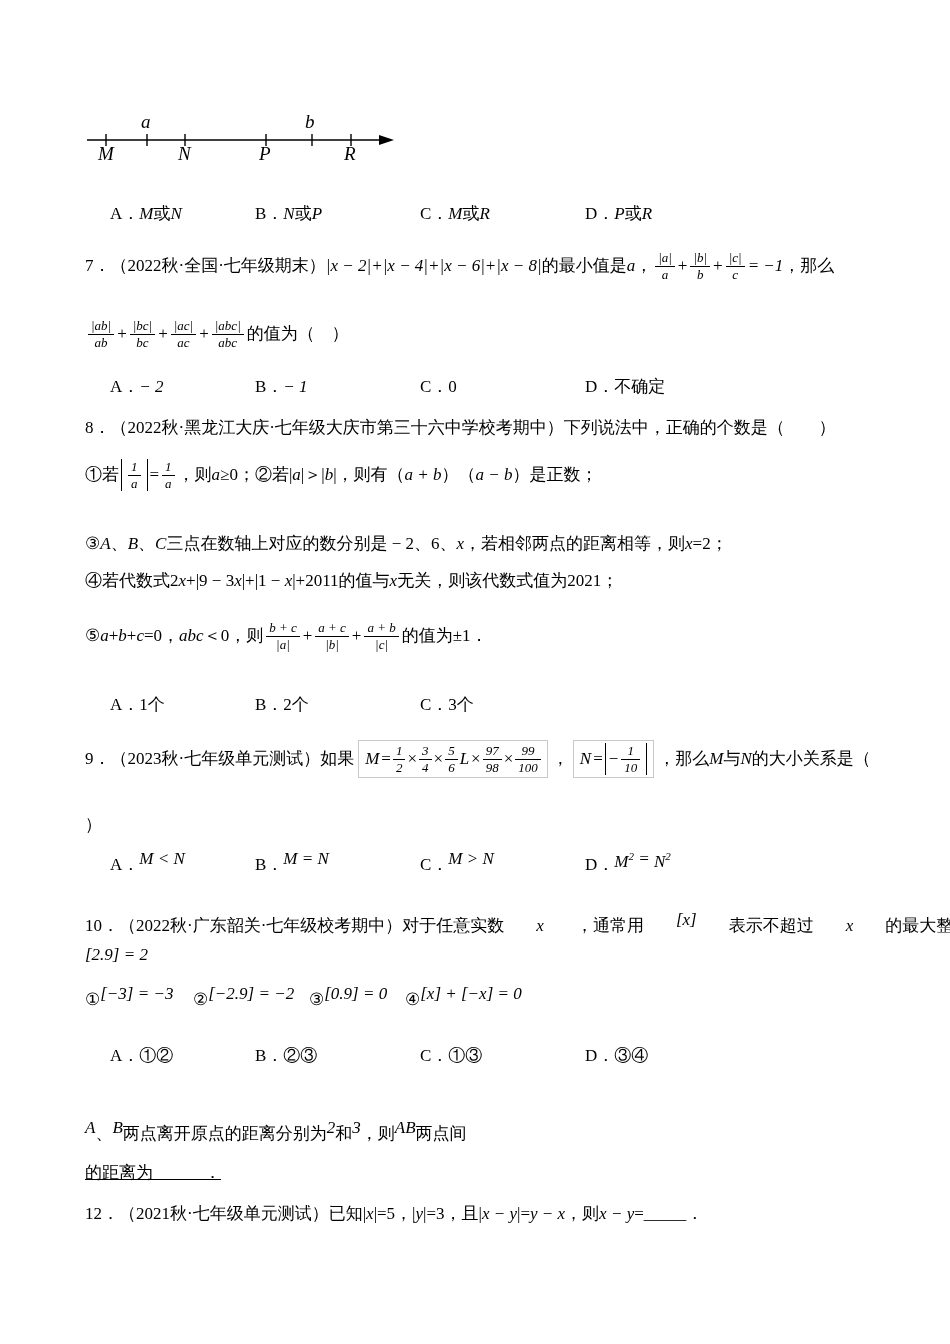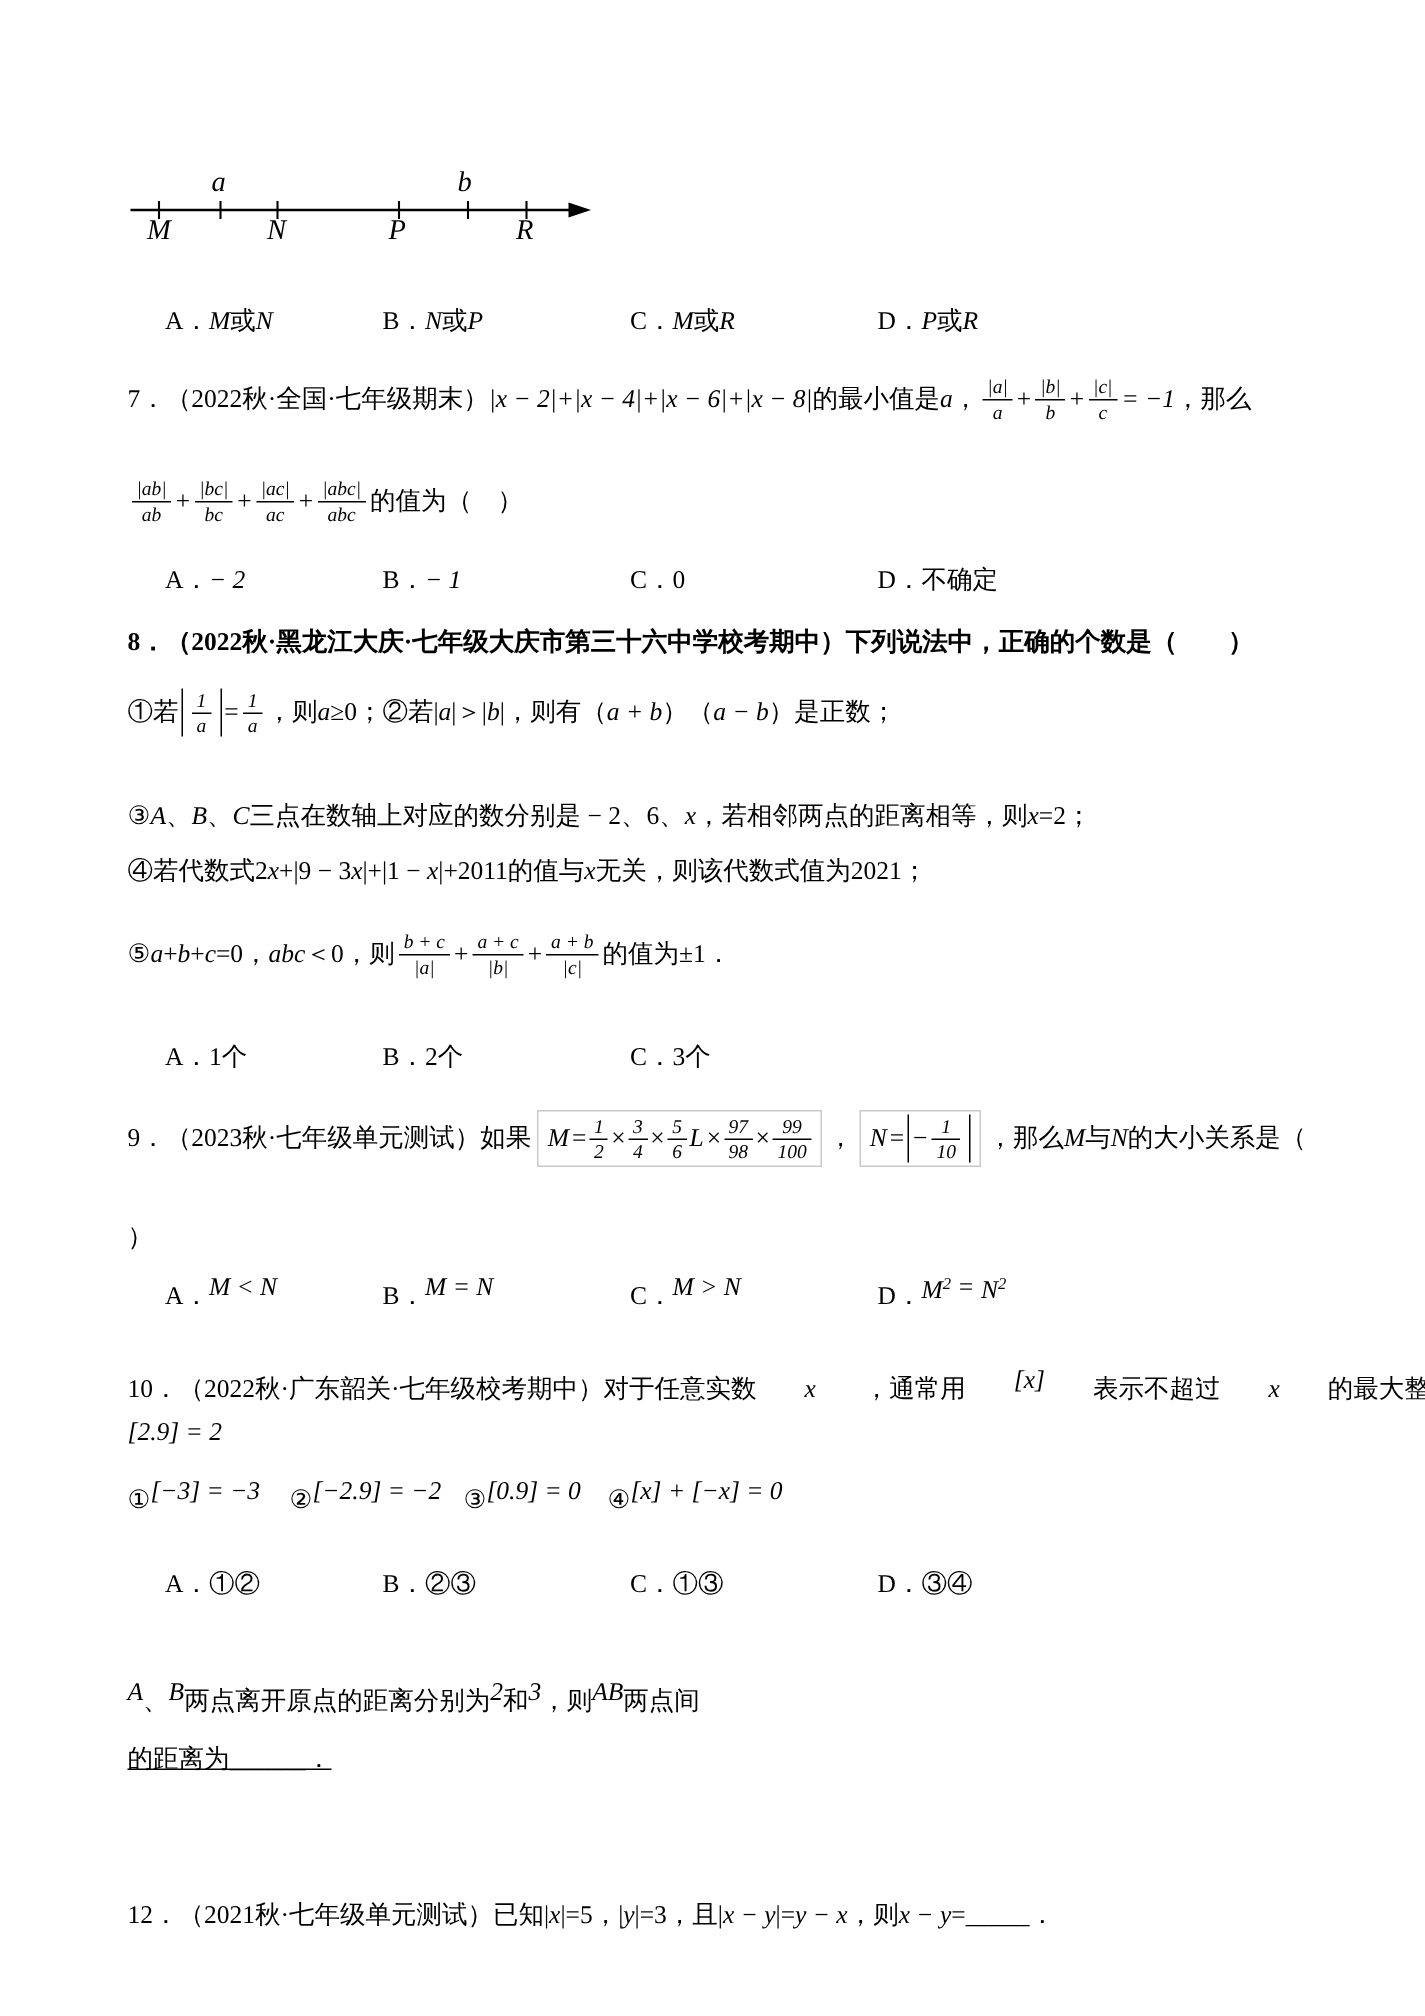--- a/index.html
+++ b/index.html
@@ -53,35 +53,35 @@
     <span class="dl" style="left:174px;top:33px;">P</span>
     <span class="dl" style="left:259px;top:33px;">R</span>
   </div>
 
   <div class="line opts" style="top:202px;"><span><span>A．</span><span class="m">M</span><span>或</span><span class="m">N</span></span><span><span>B．</span><span class="m">N</span><span>或</span><span class="m">P</span></span><span><span>C．</span><span class="m">M</span><span>或</span><span class="m">R</span></span><span><span>D．</span><span class="m">P</span><span>或</span><span class="m">R</span></span></div>
 
   <div class="line" style="top:240px;height:52px;"><span>7．（2022秋·全国·七年级期末）</span><span class="m">|x − 2|+|x − 4|+|x − 6|+|x − 8|</span><span>的最小值是</span><span class="m">a</span><span>，</span><span class="frac m"><span class="num">|a|</span><span class="den">a</span></span><span>+</span><span class="frac m"><span class="num">|b|</span><span class="den">b</span></span><span>+</span><span class="frac m"><span class="num">|c|</span><span class="den">c</span></span><span class="m">= −1</span><span>，那么</span></div>
   <div class="line" style="top:308px;height:52px;"><span class="frac m"><span class="num">|ab|</span><span class="den">ab</span></span><span>+</span><span class="frac m"><span class="num">|bc|</span><span class="den">bc</span></span><span>+</span><span class="frac m"><span class="num">|ac|</span><span class="den">ac</span></span><span>+</span><span class="frac m"><span class="num">|abc|</span><span class="den">abc</span></span><span>的值为（　）</span></div>
   <div class="line opts" style="top:375px;"><span><span>A．</span><span class="m">− 2</span></span><span><span>B．</span><span class="m">− 1</span></span><span><span>C．</span><span>0</span></span><span><span>D．</span><span>不确定</span></span></div>
 
-  <div class="line" style="top:416px;font-weight:bold;"><span>8．（2022秋·黑龙江大庆·七年级大庆市第三十六中学校考期中）下列说法中，正确的个数是（　　）</span></div>
+  <div class="line" style="top:416px;"><span>8．（2022秋·黑龙江大庆·七年级大庆市第三十六中学校考期中）下列说法中，正确的个数是（　　）</span></div>
   <div class="line" style="top:448px;height:54px;"><span>①若</span><span class="absgrp"><span class="frac m"><span class="num">1</span><span class="den">a</span></span></span><span>=</span><span class="frac m"><span class="num">1</span><span class="den">a</span></span><span>，则</span><span class="m">a</span><span>≥0；②若|</span><span class="m">a</span><span>|＞|</span><span class="m">b</span><span>|，则有（</span><span class="m">a + b</span><span>）（</span><span class="m">a − b</span><span>）是正数；</span></div>
   <div class="line" style="top:532px;"><span>③</span><span class="m">A</span><span>、</span><span class="m">B</span><span>、</span><span class="m">C</span><span>三点在数轴上对应的数分别是 − 2、6、</span><span class="m">x</span><span>，若相邻两点的距离相等，则</span><span class="m">x</span><span>=2；</span></div>
   <div class="line" style="top:569px;justify-content:flex-end;"><span>④若代数式2</span><span class="m">x</span><span>+|9 − 3</span><span class="m">x</span><span>|+|1 − </span><span class="m">x</span><span>|+2011的值与</span><span class="m">x</span><span>无关，则该代数式值为2021；</span></div>
   <div class="line" style="top:608px;height:56px;"><span>⑤</span><span class="m">a</span><span>+</span><span class="m">b</span><span>+</span><span class="m">c</span><span>=0，</span><span class="m">abc</span><span>＜0，则</span><span class="frac m"><span class="num">b + c</span><span class="den">|a|</span></span><span>+</span><span class="frac m"><span class="num">a + c</span><span class="den">|b|</span></span><span>+</span><span class="frac m"><span class="num">a + b</span><span class="den">|c|</span></span><span>的值为±1．</span></div>
   <div class="line opts" style="top:693px;"><span><span>A．1个</span></span><span><span>B．2个</span></span><span><span>C．3个</span></span></div>
 
   <div class="line" style="top:730px;height:58px;"><span>9．（2023秋·七年级单元测试）如果</span><span class="eqbox"><span class="m">M</span><span>=</span><span class="frac m"><span class="num">1</span><span class="den">2</span></span><span>×</span><span class="frac m"><span class="num">3</span><span class="den">4</span></span><span>×</span><span class="frac m"><span class="num">5</span><span class="den">6</span></span><span class="m">L</span><span>×</span><span class="frac m"><span class="num">97</span><span class="den">98</span></span><span>×</span><span class="frac m"><span class="num">99</span><span class="den">100</span></span></span><span>，</span><span class="eqbox"><span class="m">N</span><span>=</span><span class="absgrp"><span>−</span><span class="frac m"><span class="num">1</span><span class="den">10</span></span></span></span><span>，那么</span><span class="m">M</span><span>与</span><span class="m">N</span><span>的大小关系是（</span></div>
   <div class="line" style="top:813px;"><span>）</span></div>
   <div class="line opts" style="top:850px;"><span><span>A．</span><span class="m r">M &lt; N</span></span><span><span>B．</span><span class="m r">M = N</span></span><span><span>C．</span><span class="m r">M &gt; N</span></span><span><span>D．</span><span class="m r"><span>M</span><sup>2</sup></span><span class="m r"> = </span><span class="m r"><span>N</span><sup>2</sup></span></span></div>
 
   <div class="line" style="top:914px;gap:32px;"><span>10．（2022秋·广东韶关·七年级校考期中）对于任意实数</span><span class="m">x</span><span>，通常用</span><span class="m r">[x]</span><span>表示不超过</span><span class="m">x</span><span>的最大整数，如</span></div>
   <div class="line" style="top:949px;"><span class="m r">[2.9] = 2</span></div>
   <div class="line items" style="top:988px;"><span><span>①</span><span class="m r">[−3] = −3</span></span><span><span>②</span><span class="m r">[−2.9] = −2</span></span><span><span>③</span><span class="m r">[0.9] = 0</span></span><span><span>④</span><span class="m r">[x] + [−x] = 0</span></span></div>
   <div class="line opts" style="top:1044px;"><span><span>A．①②</span></span><span><span>B．②③</span></span><span><span>C．①③</span></span><span><span>D．③④</span></span></div>
 
 
   <div class="line" style="top:1122px;"><span class="m r">A</span><span>、</span><span class="m r">B</span><span>两点离开原点的距离分别为</span><span class="m r">2</span><span>和</span><span class="m r">3</span><span>，则</span><span class="m r">AB</span><span>两点间</span></div>
   <div class="line" style="top:1161px;text-decoration:underline;"><span>的距离为______．</span></div>
 
-  <div class="line" style="top:1265px;align-items:center;"><span>12．（2021秋·七年级单元测试）已知|</span><span class="m">x</span><span>|=5，|</span><span class="m">y</span><span>|=3，且|</span><span class="m">x − y</span><span>|=</span><span class="m">y − x</span><span>，则</span><span class="m">x − y</span><span>=_____．</span></div>
+  <div class="line" style="top:1202px;align-items:center;"><span>12．（2021秋·七年级单元测试）已知|</span><span class="m">x</span><span>|=5，|</span><span class="m">y</span><span>|=3，且|</span><span class="m">x − y</span><span>|=</span><span class="m">y − x</span><span>，则</span><span class="m">x − y</span><span>=_____．</span></div>
 
 </div>
 
 </body></html>

